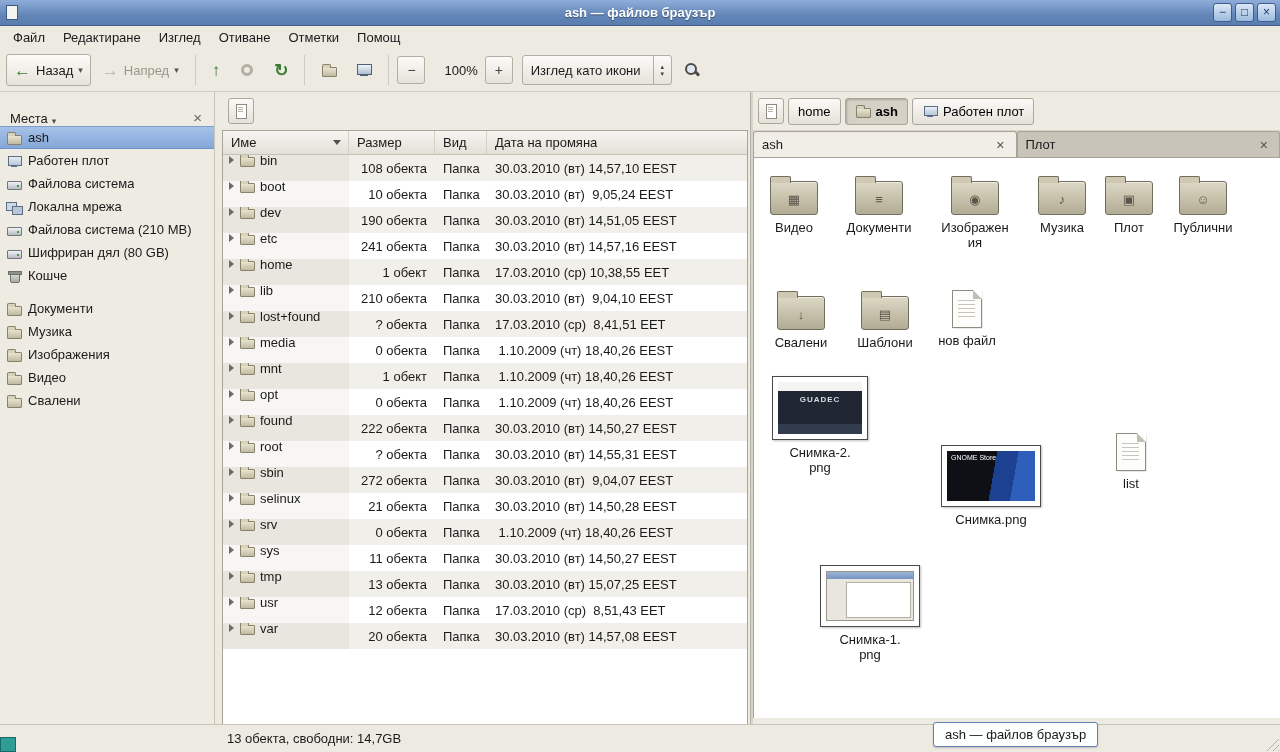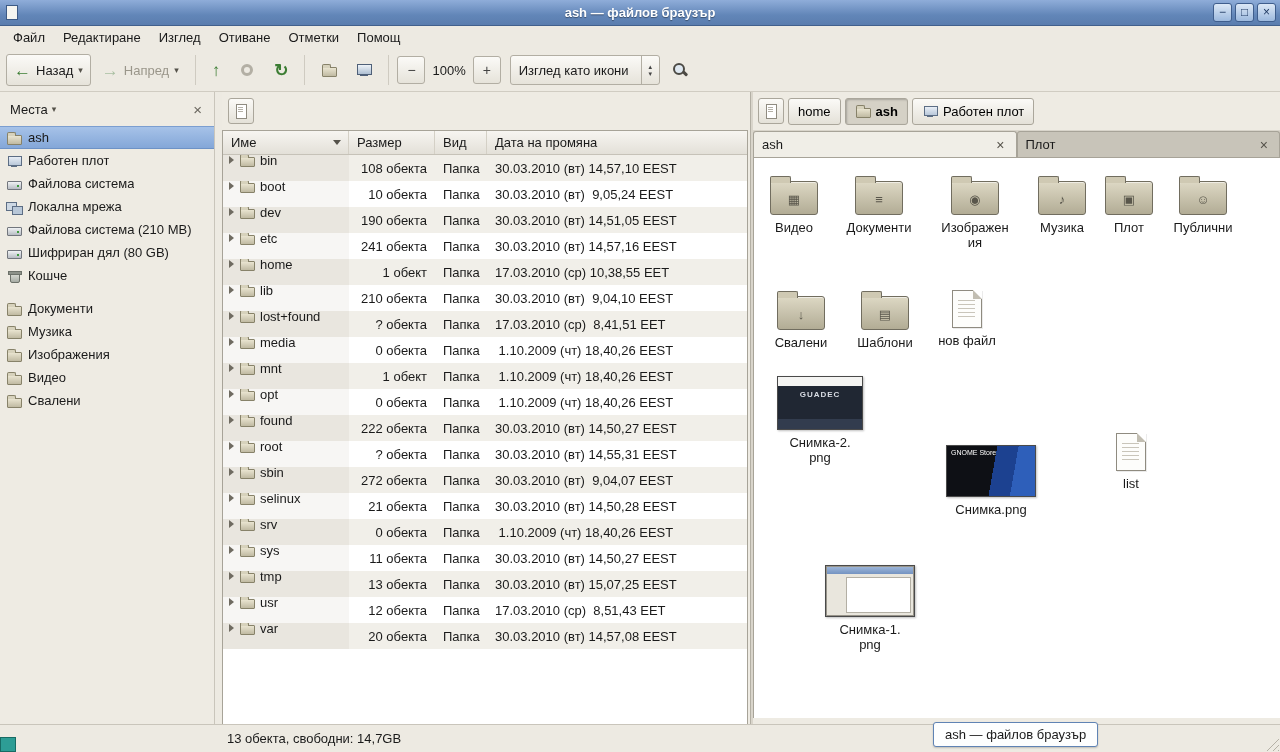--- a/index.html
+++ b/index.html
@@ -30,21 +30,21 @@
   .tbtn { height:32px; display:flex; align-items:center; gap:5px; padding:0 7px; border:1px solid transparent;
     border-radius:3px; background:transparent; cursor:default; font-size:13px; }
   .tbtn.bevel { background:linear-gradient(#fbfaf7,#e6e3da); border-color:#b2aea3; }
   .tbtn.disabled { color:#9a968a; }
   .arrow-glyph { font-size:17px; font-weight:bold; color:#3c7d33; line-height:1; }
   .disabled .arrow-glyph { color:#a9bfa2; }
   .chev { font-size:9px; color:#55524a; }
   .tsep { width:1px; height:30px; background:#cfcbc1; margin:0 5px; }
   .ic16 { position:relative; width:16px; height:16px; display:inline-block; }
   .ic-stop::before { content:''; position:absolute; inset:2px; border:3px solid #b3afa4; border-radius:50%; }
-  .zoomlbl { padding:0 4px; }
+  .zoomlbl { padding:0 4px;margin-left:12px; }
   .zbtn { width:28px; height:28px; display:flex; align-items:center; justify-content:center;
     background:linear-gradient(#fbfaf7,#e6e3da); border:1px solid #b2aea3; border-radius:3px; font-size:14px; color:#444; }
   .combo { height:30px; display:flex; align-items:center; background:linear-gradient(#fbfaf7,#e6e3da);
     border:1px solid #b2aea3; border-radius:3px; margin-left:6px; }
   .combo-label { padding:0 12px 0 8px; min-width:130px; }
   .combo-spin { width:18px; align-self:stretch; border-left:1px solid #b2aea3; display:flex; flex-direction:column;
     align-items:center; justify-content:center; font-size:7px; line-height:7px; color:#444; }
   .ic-search { position:relative; width:18px; height:18px; }
   .ic-search::before { content:''; position:absolute; left:2px; top:2px; width:8px; height:8px; border:2px solid #4c4a44; border-radius:50%; background:#dfe8f0; }
   .ic-search::after { content:''; position:absolute; left:11px; top:11px; width:6px; height:3px; background:#4c4a44; transform:rotate(45deg); border-radius:1px; }
@@ -72,21 +72,21 @@
     background:linear-gradient(#dbded7,#a6aba4); border:1px solid #6c716a; border-radius:0 0 2px 2px; }
   .ic-trash::after { content:''; position:absolute; left:2px; top:3px; width:12px; height:2px;
     background:#8d928a; border:1px solid #6c716a; }
   .ic-paper::before { content:''; position:absolute; left:3px; top:1px; width:9px; height:13px;
     background:#fff; border:1px solid #8f8b80; }
   .ic-paper::after { content:''; position:absolute; left:5px; top:4px; width:5px; height:1px;
     background:#b5b1a7; box-shadow:0 2px 0 #b5b1a7, 0 4px 0 #b5b1a7; }
 
   
   .sidebar { position:absolute; left:0; top:92px; width:215px; bottom:28px; background:#eeebe3; border-right:1px solid #c9c5bb; }
-  .sidebar-header { height:34px; display:flex; align-items:center; padding:0 8px 0 10px; }
+  .sidebar-header { height:34px; display:flex; align-items:flex-end; padding:0 8px 0 10px; }
   .sidebar-title { margin-right:4px; }
   .sidebar-chevron { font-size:9px; color:#55524a; margin-right:auto; }
   .sidebar-close { color:#6a675f; font-size:15px; padding:0 4px; cursor:default; }
   .places { }
   .place { height:23px; display:flex; align-items:center; gap:6px; padding:0 4px 0 6px; cursor:default; }
   .place.sep { margin-top:10px; }
   .place.selected { background:linear-gradient(#a6c2e8,#84a7d8); border-top:1px solid #7b9ed0; border-bottom:1px solid #6d92c6; }
   .place-label { white-space:nowrap; overflow:hidden; }
 
   
@@ -144,21 +144,21 @@
   .bigfolder::before { content:''; position:absolute; top:-6px; left:-1px; width:19px; height:6px;
     background:#cfc9b3; border:1px solid #716d5f; border-bottom:none; border-radius:2px 2px 0 0; }
   .emblem { position:absolute; left:50%; top:52%; transform:translate(-50%,-50%);
     font-size:13px; color:#59564b; }
   .bigpaper { width:30px; height:38px; position:relative; background:#fdfdfb; border:1px solid #8f8b80;
     box-shadow:1px 1px 0 rgba(0,0,0,.08); }
   .bigpaper::before { content:''; position:absolute; top:-1px; right:-1px; width:0; height:0;
     border-style:solid; border-width:0 9px 9px 0; border-color:#fff #fff #c2beb2 transparent; }
   .bigpaper::after { content:''; position:absolute; left:5px; right:6px; top:9px; height:19px;
     background:repeating-linear-gradient(#c9c5ba 0 1px, transparent 1px 4px); }
-  .thumb { background:#fff; border:1px solid #4a4a4a; box-shadow:1px 1px 2px rgba(0,0,0,.25); }
+  .thumb { background:#fff; border:1px solid #4a4a4a; padding:5px; box-shadow:1px 1px 2px rgba(0,0,0,.25); }
   .thumb-inner { position:relative; overflow:hidden; }
   .kind-thumb-guadec .thumb-inner { width:84px; height:52px;
     background:linear-gradient(#f4f4f2 0 9px, #202733 9px 80%, #323c4e 80% 100%); }
   .kind-thumb-guadec .thumb-text { position:absolute; top:13px; left:50%; transform:translateX(-50%);
     color:#d8dce4; font-size:8px; font-weight:bold; letter-spacing:1px; white-space:nowrap; }
   .kind-thumb-store .thumb-inner { width:88px; height:50px;
     background:linear-gradient(100deg,#0e1015 0 52%, #1c4190 52% 74%, #2e5fba 74% 100%); }
   .kind-thumb-store .thumb-text { position:absolute; top:3px; left:4px; color:#fff; font-size:7px; white-space:nowrap; }
   .kind-thumb-window .thumb-inner { width:88px; height:50px; background:#e9e6dd; border:1px solid #98948a; }
   .kind-thumb-window .thumb-inner::before { content:''; position:absolute; left:0; right:0; top:0; height:7px;

